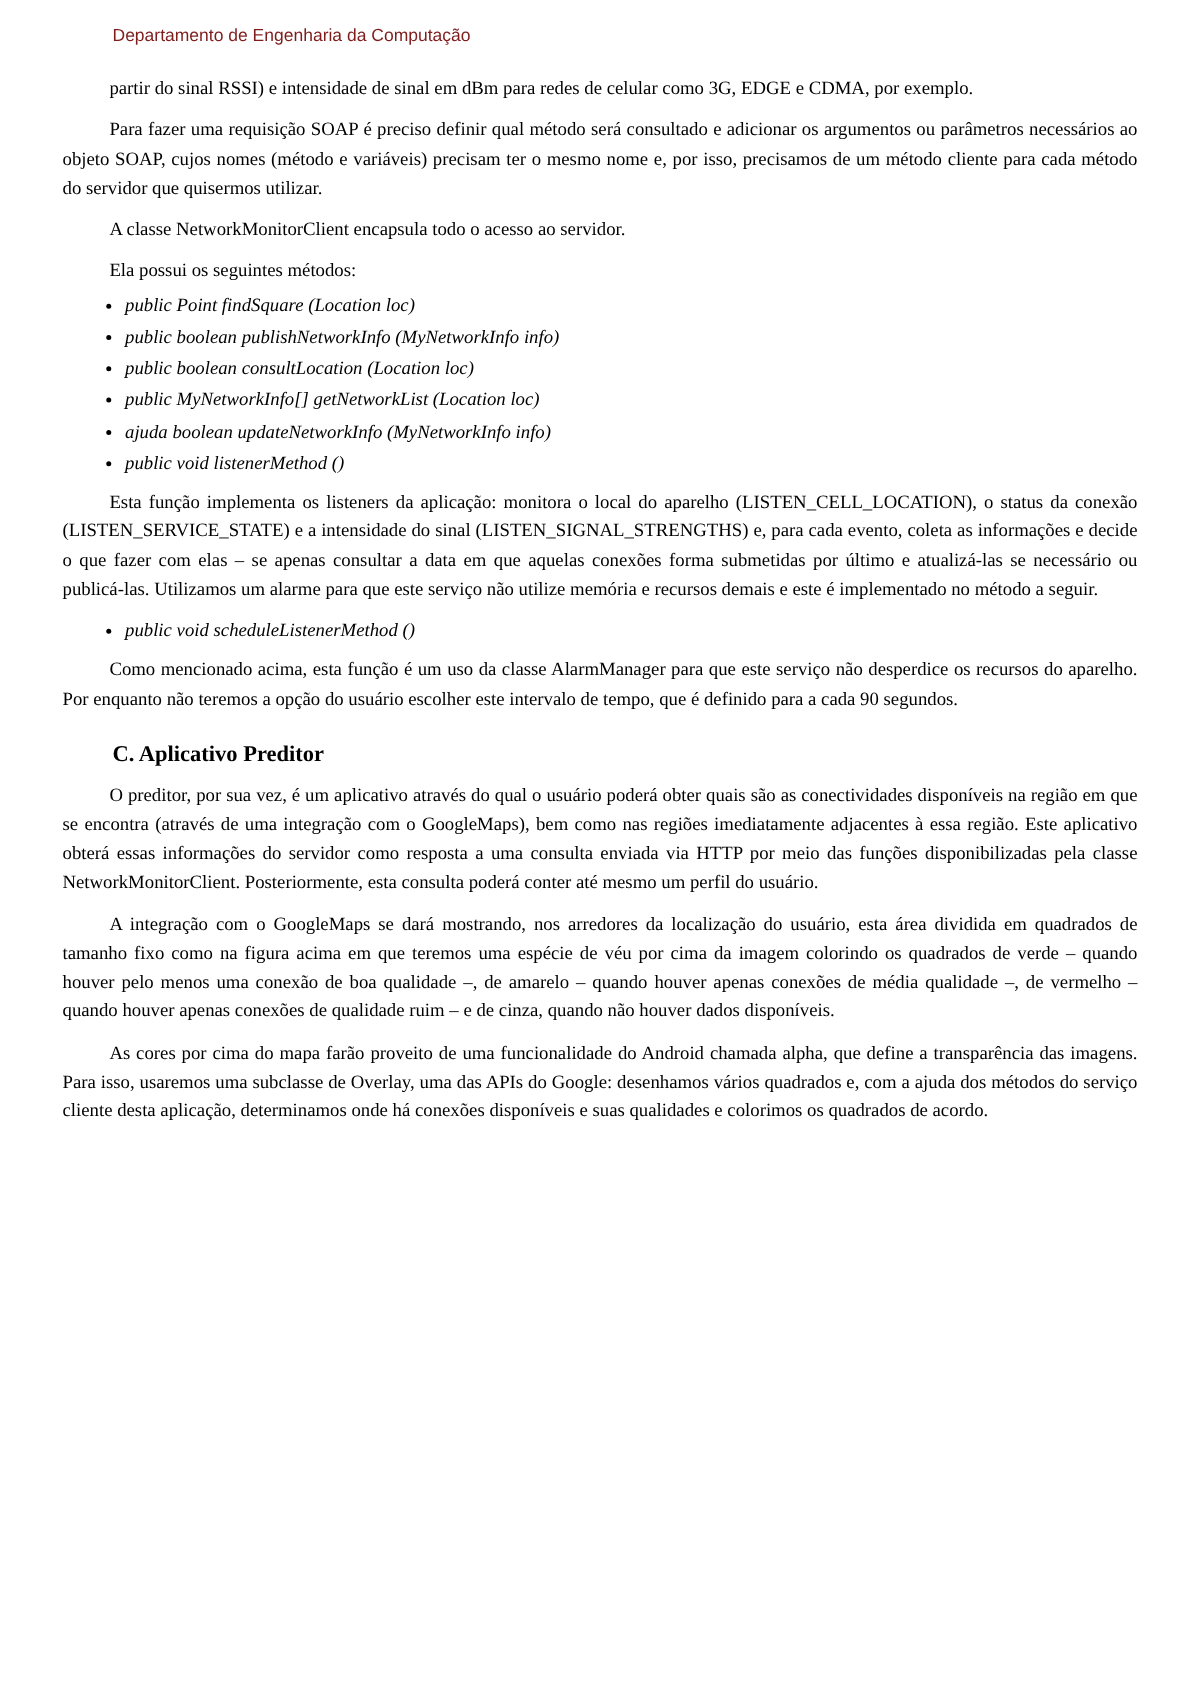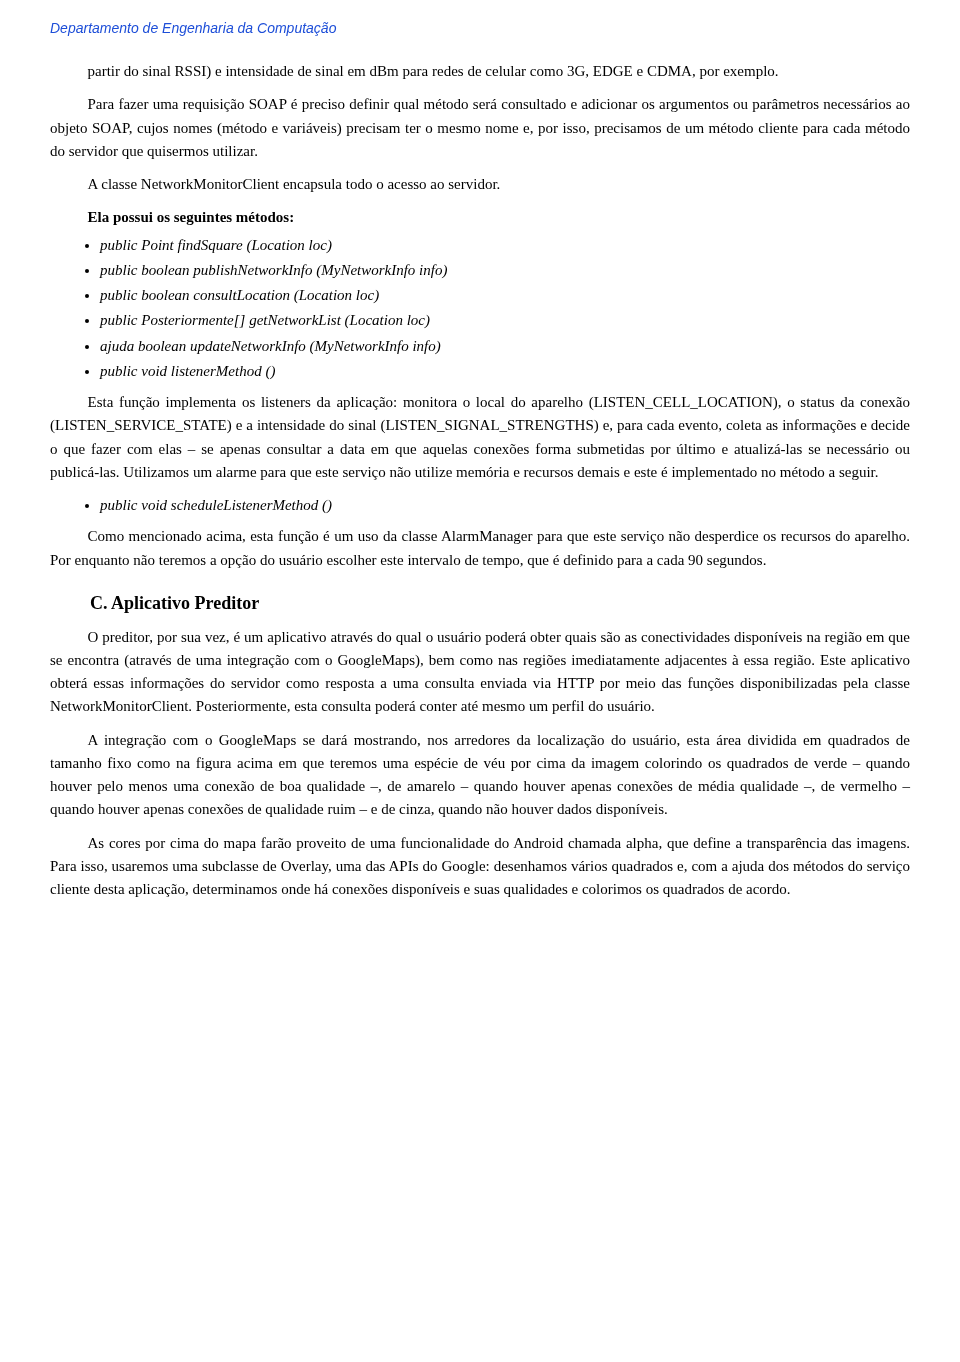--- a/index.html
+++ b/index.html
@@ -13,24 +13,24 @@
       font-family: "Times New Roman", Times, serif;
       font-size: 15px;
       color: #000;
       padding: 20px 50px 40px 50px;
       width: 960px;
       min-height: 1362px;
     }
 
     .page-header {
       font-size: 14px;
-      font-style: italic;
-      color: #1d4ed8;
+      color: #7f1d1d;
       margin-bottom: 24px;
       font-family: Arial, sans-serif;
+      margin-left: 40px;
     }
 
     .content {
       line-height: 1.55;
     }
 
     p {
       text-align: justify;
       margin-bottom: 10px;
     }
@@ -57,21 +57,20 @@
     }
 
     ul.method-list li {
       font-style: italic;
       margin-bottom: 2px;
     }
 
     .methods-intro {
       text-indent: 2.5em;
       margin-bottom: 4px;
-      font-weight: bold;
     }
   </style>
 </head>
 <body>
 
 <div class="page-header">
   <span>Departamento de Engenharia da Computação</span>
 </div>
 
 <div class="content">
@@ -88,21 +87,21 @@
     <li>
       <span>public Point findSquare (Location loc)</span>
     </li>
     <li>
       <span>public boolean publishNetworkInfo (MyNetworkInfo info)</span>
     </li>
     <li>
       <span>public boolean consultLocation (Location loc)</span>
     </li>
     <li>
-      <span>public Posteriormente[] getNetworkList (Location loc)</span>
+      <span>public MyNetworkInfo[] getNetworkList (Location loc)</span>
     </li>
     <li>
       <span>ajuda boolean updateNetworkInfo (MyNetworkInfo info)</span>
     </li>
     <li>
       <span>public void listenerMethod ()</span>
     </li>
   </ul>
 
   <p class="indent">Esta função implementa os listeners da aplicação: monitora o local do aparelho (LISTEN_CELL_LOCATION), o status da conexão (LISTEN_SERVICE_STATE) e a intensidade do sinal (LISTEN_SIGNAL_STRENGTHS) e, para cada evento, coleta as informações e decide o que fazer com elas – se apenas consultar a data em que aquelas conexões forma submetidas por último e atualizá-las se necessário ou publicá-las. Utilizamos um alarme para que este serviço não utilize memória e recursos demais e este é implementado no método a seguir.</p>

